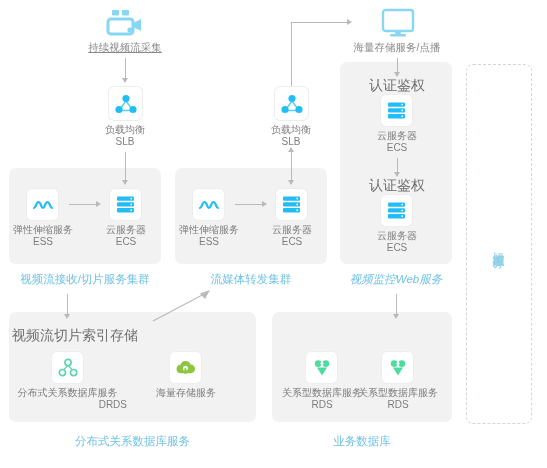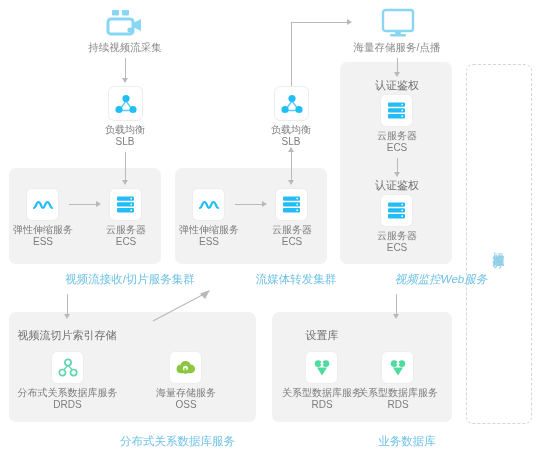--- a/index.html
+++ b/index.html
@@ -13,30 +13,30 @@
   }
   #stage{position:absolute;left:0;top:0;width:547px;height:468px;}
   .abs{position:absolute;}
 
   
   .node-label{
     font-size:10px;color:#7d7d7d;text-align:center;
     line-height:12px;white-space:nowrap;
   }
   .node-title{
-    font-size:11px;color:#6f6f6f;text-align:center;
+    font-size:14px;color:#6f6f6f;text-align:center;
     line-height:13px;white-space:nowrap;
   }
   .flow-label{
     font-size:10.5px;color:#8a8a8a;text-align:center;
     line-height:13px;white-space:nowrap;
   }
   .cluster-caption{
     font-size:11.5px;color:#6fc2e8;text-align:center;
-    line-height:14px;white-space:nowrap;margin-left:45px;
+    line-height:14px;white-space:nowrap;
   }
 
   
   .panel{
     background:#f2f2f2;border-radius:7px;
   }
   
   .dashed-panel{
     border:1px dashed #cfd8dc;border-radius:7px;background:#ffffff;
   }
@@ -94,21 +94,21 @@
 
   <div class="abs" style="left:104px;top:8px;width:42px;height:30px;">
     <svg width="42" height="30" viewBox="0 0 42 30">
       <rect x="8" y="2" width="7" height="5.5" rx="1" fill="#87d6f2"></rect>
       <rect x="18" y="2" width="7" height="5.5" rx="1" fill="#87d6f2"></rect>
       <path d="M7 11 h19 a3 3 0 0 1 3 3 v9 a3 3 0 0 1 -3 3 h-19 a3 3 0 0 1 -3 -3 v-9 a3 3 0 0 1 3 -3 z" fill="none" stroke="#87d6f2" stroke-width="3"></path>
       <path d="M30 14.5 L37 11 v12 l-7 -3.5 z" fill="#87d6f2"></path>
       <circle cx="26" cy="22" r="2.6" fill="#87d6f2"></circle>
     </svg>
   </div>
-  <div class="abs flow-label" style="left:50px;top:41px;width:150px;">持续视频流采集</div>
+  <div class="abs flow-label" style="left:50px;top:41px;width:150px;text-decoration:underline;">持续视频流采集</div>
 
   <div class="abs v-line" style="left:125px;top:58px;height:20px;"></div>
   <div class="abs arrow-down" style="left:121.5px;top:78px;"></div>
 
   <div class="abs tile" style="left:109px;top:87px;width:33px;height:33px;">
     <svg width="22" height="20" viewBox="0 0 22 20">
       <circle cx="11" cy="4.5" r="3.6" fill="#22bdf5"></circle>
       <circle cx="4" cy="15.5" r="3.6" fill="#22bdf5"></circle>
       <circle cx="18" cy="15.5" r="3.6" fill="#22bdf5"></circle>
       <path d="M11 7 L5.5 14.5 M11 7 L16.5 14.5 M6 16.5 L16 16.5" stroke="#22bdf5" stroke-width="1.4" fill="none" opacity="0.75"></path>
@@ -253,35 +253,33 @@
   <div class="abs tile" style="left:52px;top:352px;width:31px;height:31px;">
     <svg width="20" height="20" viewBox="0 0 20 20">
       <circle cx="10" cy="4.4" r="3.1" fill="none" stroke="#5fd6b0" stroke-width="1.7"></circle>
       <circle cx="4.4" cy="14.6" r="3.1" fill="none" stroke="#5fd6b0" stroke-width="1.7"></circle>
       <circle cx="15.6" cy="14.6" r="3.1" fill="none" stroke="#5fd6b0" stroke-width="1.7"></circle>
       <line x1="10" y1="7.5" x2="5.6" y2="11.8" stroke="#5fd6b0" stroke-width="1.2"></line>
       <line x1="10" y1="7.5" x2="14.4" y2="11.8" stroke="#5fd6b0" stroke-width="1.2"></line>
     </svg>
   </div>
   <div class="abs node-label" style="left:8px;top:387px;width:119px;">分布式关系数据库服务</div>
-  <div class="abs node-label" style="left:8px;top:399px;width:119px;">DRDS</div>
+  <div class="abs node-label" style="left:8px;top:399px;width:119px;text-align:right;">DRDS</div>
 
   <div class="abs tile" style="left:170px;top:352px;width:31px;height:31px;">
     <svg width="21" height="17" viewBox="0 0 21 17">
       <path d="M5.2 14.2 a4.2 4.2 0 0 1 0.3 -8.35 a5.2 5.2 0 0 1 10 -0.3 a4.1 4.1 0 0 1 0.4 8.65 z" fill="#8cc63f"></path>
       <circle cx="10.4" cy="9.2" r="2.5" fill="#ffffff"></circle>
       <rect x="9.4" y="9.2" width="2" height="5.6" fill="#8cc63f"></rect>
     </svg>
   </div>
   <div class="abs node-label" style="left:131px;top:387px;width:110px;">海量存储服务</div>
-  <div class="abs node-label" style="left:131px;top:399px;width:110px;">OSS</div>
 
   <div class="abs cluster-caption" style="left:10px;top:434px;width:245px;">分布式关系数据库服务</div>
 
-  <div class="abs node-title" style="left:278px;top:329px;width:88px;">设置库</div>
   <div class="abs tile" style="left:306px;top:352px;width:31px;height:31px;">
     <svg width="18" height="18" viewBox="0 0 18 18">
       <circle cx="5.2" cy="4.6" r="3.4" fill="#4ddba0"></circle>
       <circle cx="12.8" cy="4.6" r="3.4" fill="#4ddba0"></circle>
       <path d="M4 8.5 h10 l-5 8 z" fill="#4ddba0"></path>
       <circle cx="9" cy="4.4" r="1.5" fill="#ffffff"></circle>
     </svg>
   </div>
   <div class="abs node-label" style="left:274px;top:387px;width:96px;">关系型数据库服务</div>
   <div class="abs node-label" style="left:274px;top:399px;width:96px;">RDS</div>

